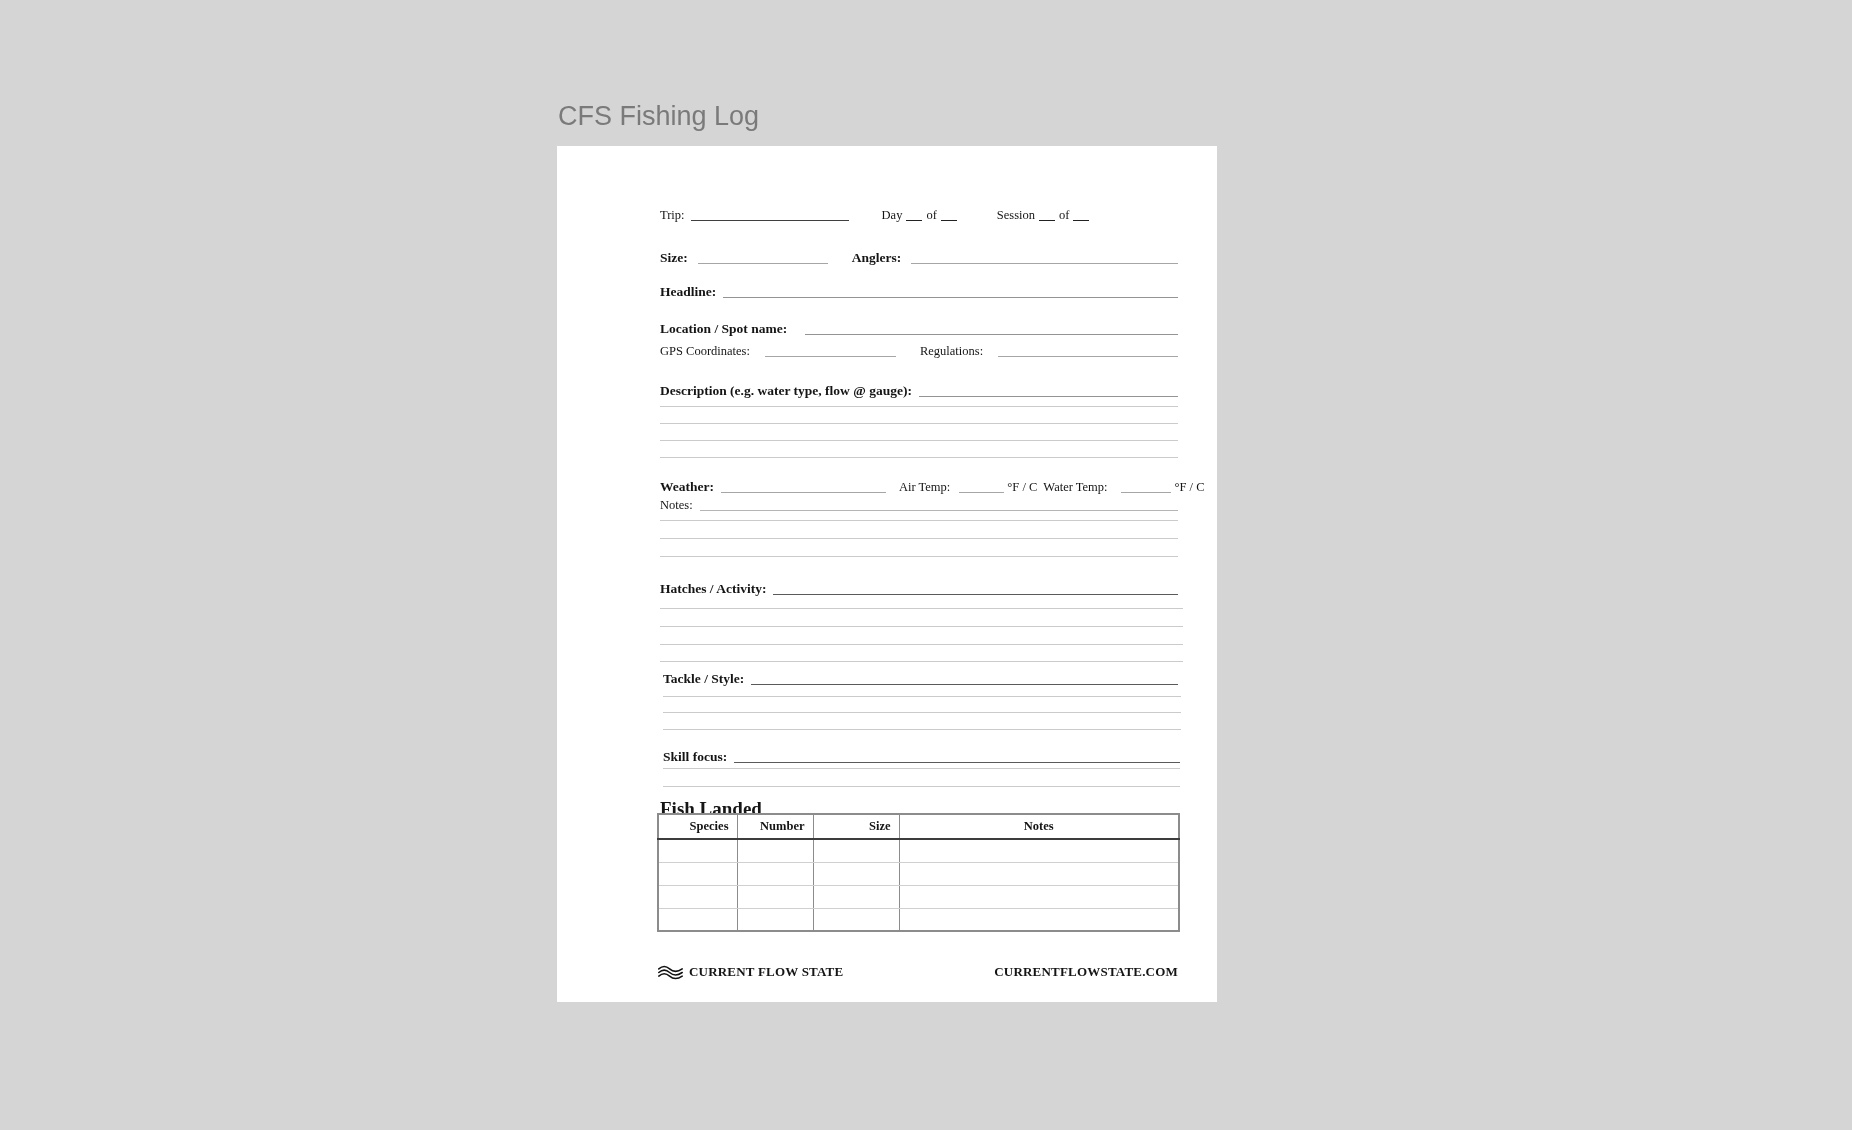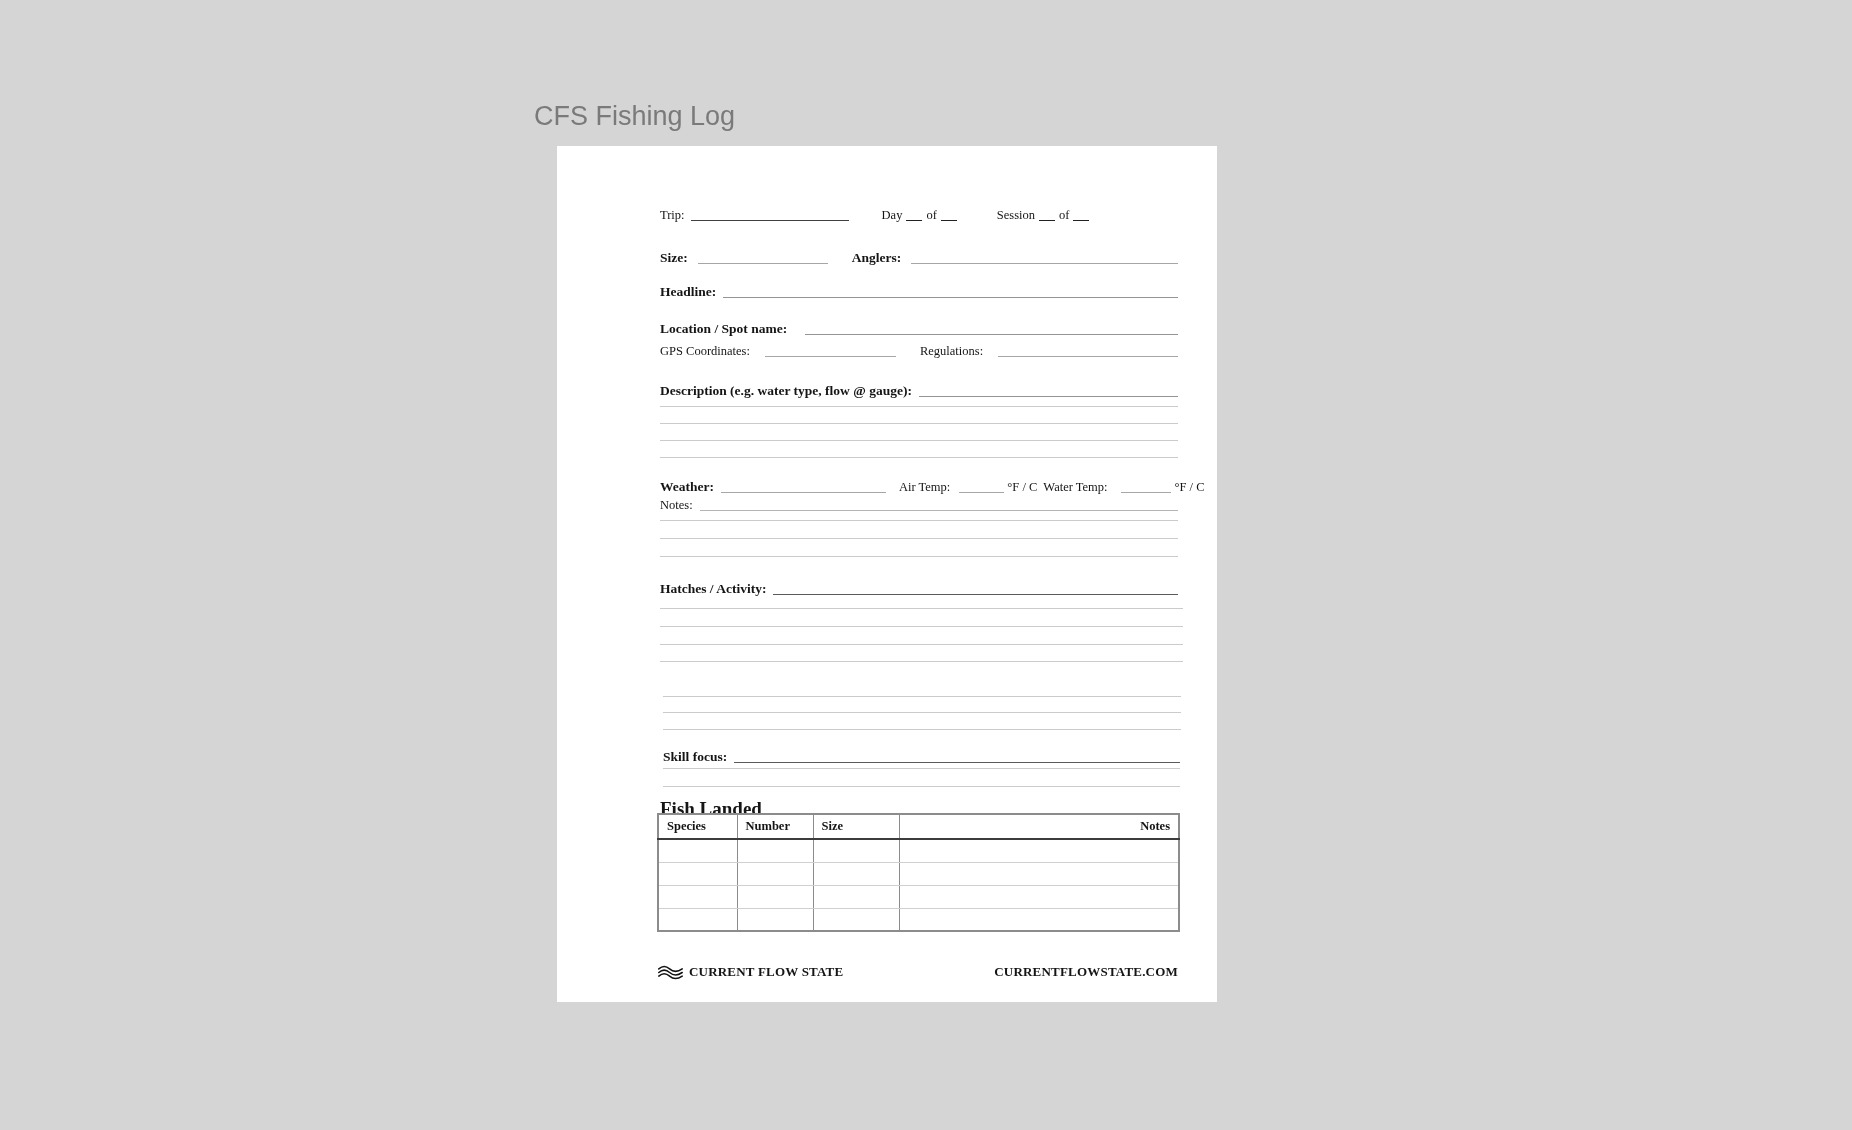--- a/index.html
+++ b/index.html
@@ -2,21 +2,21 @@
 <html><head>
 <meta charset="utf-8">
 <style>
   * { margin:0; padding:0; box-sizing:border-box; }
   html,body { width:1852px; height:1130px; }
   body { background:#d5d5d5; font-family:"Liberation Serif","DejaVu Serif",serif; color:#151515; position:relative; overflow:hidden; }
 
   .canvas { position:absolute; inset:0; }
 
   .doc-title {
-    position:absolute; left:534px; top:100px;
+    position:absolute; left:558px; top:100px;
     font-family:"Liberation Sans","DejaVu Sans",sans-serif;
     font-size:27px; line-height:32px; color:#7a7a7a; font-weight:400;
   }
 
   .page {
     position:absolute; left:557px; top:146px; width:660px; height:856px;
     background:#ffffff;
   }
 
   
@@ -45,22 +45,22 @@
   .fish-title { position:absolute; left:103px; top:652px; font-size:19px; font-weight:bold; }
 
   table.fish {
     position:absolute; left:100px; top:667px; width:521px;
     border-collapse:collapse; table-layout:fixed;
     font-size:12.5px;
   }
   table.fish th, table.fish td { border-right:1px solid #8c8c8c; padding:0 8px; }
   table.fish th:last-child, table.fish td:last-child { border-right:none; }
   table.fish { border:2px solid #8c8c8c; }
-  table.fish thead th { height:25px; font-weight:bold; text-align:left; border-bottom:2px solid #3c3c3c; }
-  table.fish thead th.al { text-align:right;border-radius:8px; }
+  table.fish thead th { height:25px; font-weight:bold; text-align:right; border-bottom:2px solid #3c3c3c; }
+  table.fish thead th.al { text-align:center;border-radius:8px; }
   table.fish tbody td { height:23px; border-bottom:1px solid #d0d0d0; }
   table.fish tbody tr:last-child td { border-bottom:none; }
   .col-species{width:79px;} .col-number{width:76px;} .col-size{width:86px;} .col-notes{width:280px;}
 
   .footer { position:absolute; left:100px; right:39px; top:816px; height:20px;
             display:flex; align-items:center; justify-content:space-between; }
   .brand { display:flex; align-items:center; gap:5px; }
   .brand-text { font-size:13px; font-weight:bold; letter-spacing:0.2px; }
   .site-text  { font-size:13px; font-weight:bold; letter-spacing:0.2px; }
   .logo svg { display:block; }
@@ -141,20 +141,24 @@
 
     <div class="row" style="top:433px;">
       <span class="txt t-md b">Hatches / Activity:</span>
       <span class="fill dark ml7"></span>
     </div>
     <div class="rule" style="top:462px; right:34px;"></div>
     <div class="rule" style="top:480px; right:34px;"></div>
     <div class="rule" style="top:498px; right:34px;"></div>
     <div class="rule" style="top:515px; right:34px;"></div>
 
+    <div class="row" style="top:523px; left:106px;">
+      <span class="txt t-md b">Tackle / Style:</span>
+      <span class="fill dark ml7"></span>
+    </div>
     <div class="rule" style="top:550px; left:106px; right:36px;"></div>
     <div class="rule" style="top:566px; left:106px; right:36px;"></div>
     <div class="rule" style="top:583px; left:106px; right:36px;"></div>
 
     <div class="row" style="top:601px; left:106px; right:37px;">
       <span class="txt t-md b">Skill focus:</span>
       <span class="fill dark ml7"></span>
     </div>
     <div class="rule" style="top:622px; left:106px; right:37px;"></div>
     <div class="rule" style="top:640px; left:106px; right:37px;"></div>

